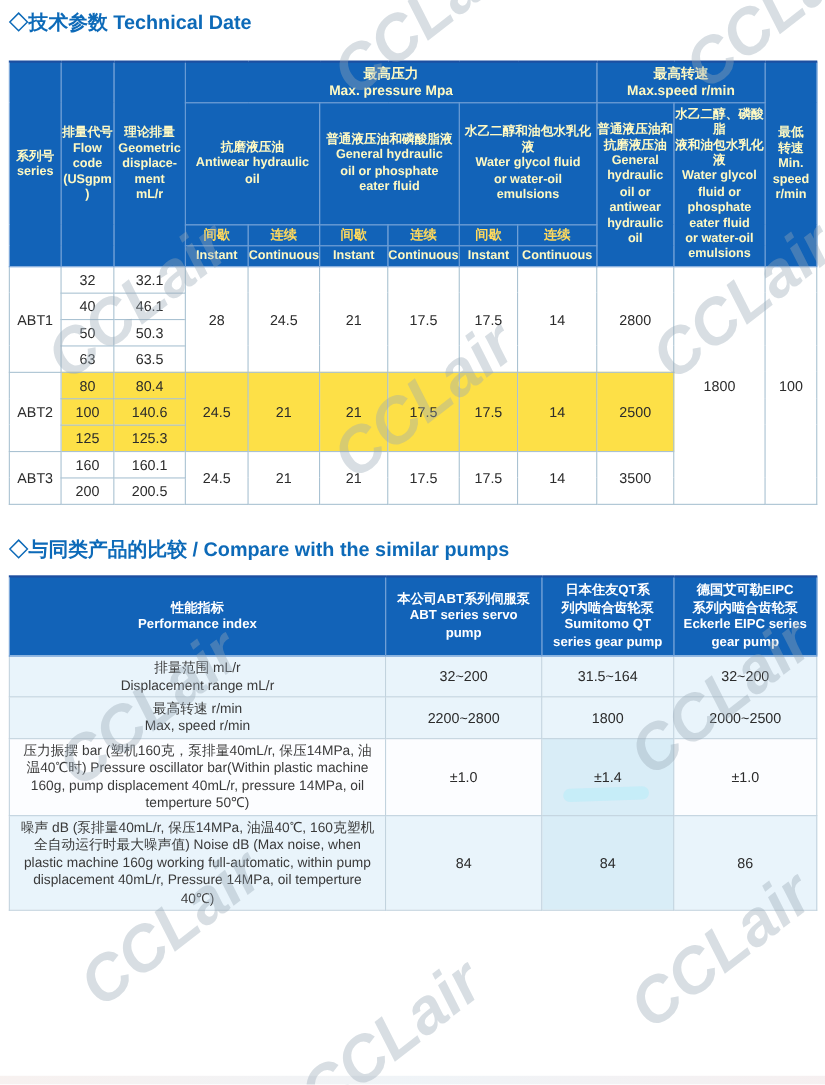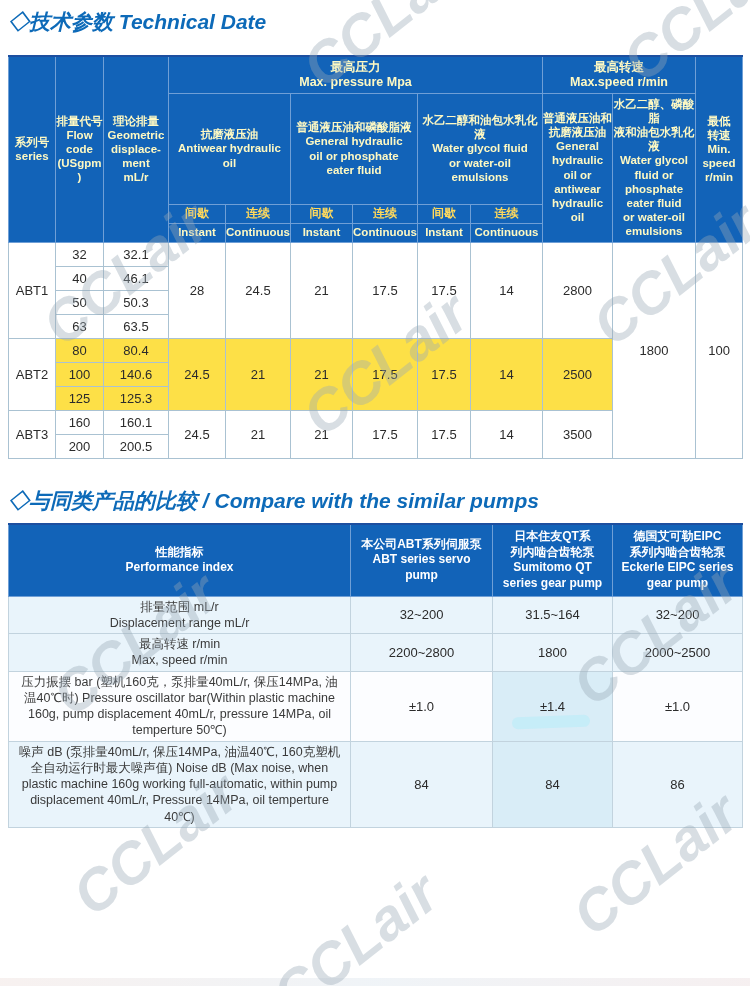--- a/index.html
+++ b/index.html
@@ -5,23 +5,22 @@
   html,body { margin:0; padding:0; }
   body {
     width:750px; height:986px;
     background:#ffffff;
     font-family:"Liberation Sans", sans-serif;
     position:relative;
     overflow:hidden;
   }
   .section-title {
     position:absolute; left:8px;
-    color:#0d6ab8; font-weight:bold; font-size:21px;
+    color:#0d6ab8; font-weight:bold; font-size:18px;
     white-space:nowrap;
-    font-style:italic;
   }
   #title1 { top:8px; }
   #title2 { top:487px; }
 
   
   table { border-collapse:collapse; table-layout:fixed; }
   td { text-align:center; vertical-align:middle; padding:0; word-wrap:break-word; }
   .t1 { position:absolute; left:8px; top:55px; width:734px; }
   .t1 td.h {
     background:#1263b8; color:#fef9c3; font-weight:bold;

